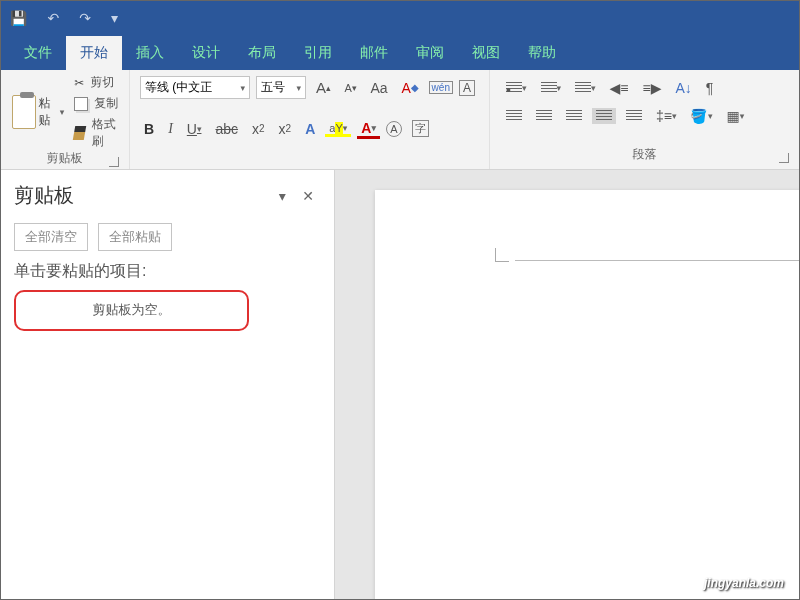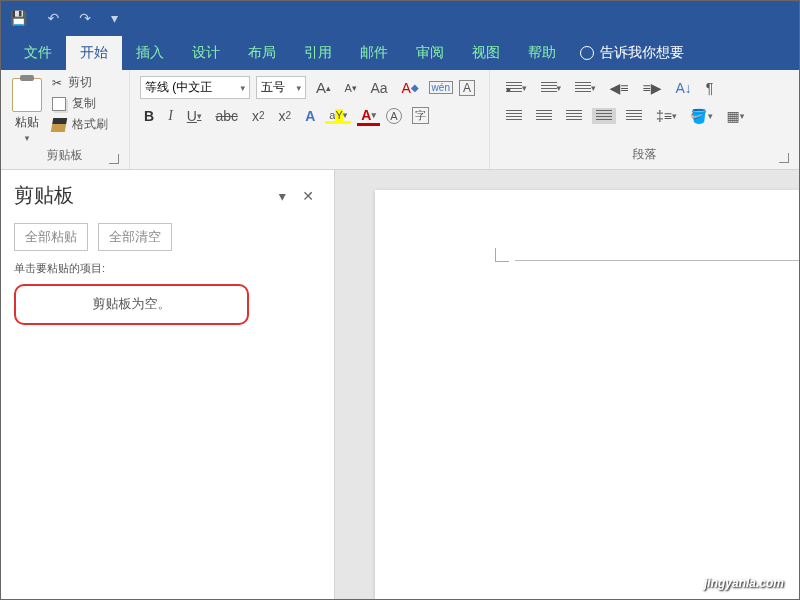--- a/index.html
+++ b/index.html
@@ -14,32 +14,32 @@
 .tell-me { color: #fff; font-size: 14px; padding: 8px 10px; display: flex; align-items: center; gap: 6px; }
 .bulb { width: 14px; height: 14px; border: 1.5px solid #fff; border-radius: 50%; position: relative; }
 
 .ribbon { background: #f3f3f3; border-bottom: 1px solid #d4d4d4; height: 100px; display: flex; }
 .group { border-right: 1px solid #e1e1e1; padding: 4px 8px; display: flex; flex-direction: column; justify-content: space-between; }
 .group-label { text-align: center; font-size: 12px; color: #666; padding-bottom: 2px; position: relative; }
 .launcher { position: absolute; right: 2px; bottom: 2px; width: 10px; height: 10px; border: 1px solid #888; border-top: none; border-left: none; cursor: pointer; }
 
 .clipboard-group { width: 130px; }
 .cg-body { display: flex; gap: 6px; flex: 1; }
-.paste-big { display: flex; flex-direction: column; align-items: center; gap: 2px; padding: 4px; cursor: pointer; }
+.paste-big { display: flex; flex-direction: row; align-items: center; gap: 2px; padding: 4px; cursor: pointer; }
 .paste-icon { width: 30px; height: 34px; background: linear-gradient(#fff,#fff); border: 1px solid #bfa66b; border-radius: 2px; position: relative; }
 .paste-icon::before { content:""; position:absolute; top:-4px; left:7px; width:14px; height:6px; background:#888; border-radius:2px; }
 .paste-label { font-size: 12px; color: #444; }
 .cg-right { display: flex; flex-direction: column; gap: 4px; font-size: 12px; color: #555; }
 .cg-item { display: flex; align-items: center; gap: 6px; cursor: pointer; }
 .scissors { color: #444; }
 .copy-icon { width: 14px; height: 14px; border: 1px solid #888; background:#fff; box-shadow: 2px 2px 0 #ddd; }
 .brush { width: 14px; height: 14px; background: linear-gradient(#333 40%, #c79b4a 40%); transform: skewX(-10deg); }
 
 .font-group { width: 360px; }
-.fg-body { flex:1; display:flex; flex-direction:column; gap:6px; padding:2px; }
+.fg-body { flex:1; display:flex; flex-direction:column; gap:19px; padding:2px; }
 .row { display: flex; align-items: center; gap: 6px; }
 .combo { border: 1px solid #c4c4c4; background:#fff; font-size: 12px; padding: 2px 4px; display:flex; align-items:center; justify-content:space-between; cursor:pointer; }
 .font-name { width: 110px; } .font-size { width: 50px; }
 .caret { font-size: 9px; color:#666; }
 .rb { font-size: 14px; color: #555; padding: 2px 4px; cursor:pointer; display:flex; align-items:center; }
 .rb.bold { font-weight:bold; color:#333; }
 .rb.ital { font-style:italic; font-family: Georgia; }
 .rb.und { text-decoration: underline; }
 .rb.strike { text-decoration: line-through; }
 .sub-s { font-size:10px; }
@@ -54,21 +54,21 @@
 .lines { background: repeating-linear-gradient(#666,#666 1px,transparent 1px,transparent 3px); }
 .bullets::before { content:"• "; }
 
 .workspace { display:flex; height: calc(600px - 170px); }
 .pane { width: 335px; border-right: 1px solid #d4d4d4; padding: 12px 14px; background:#fff; position:relative; }
 .pane-header { display:flex; justify-content:space-between; align-items:center; margin-bottom:14px; }
 .pane-title { font-size: 20px; color: #333; }
 .pane-ctrl { color:#666; font-size:14px; cursor:pointer; padding:0 6px; }
 .pane-btns { display:flex; gap:10px; margin-bottom:10px; }
 .pbtn { border:1px solid #c4c4c4; background:#fff; color:#888; font-size:13px; padding:4px 10px; cursor:pointer; }
-.hint { font-size:11px; color:#555; margin-bottom:8px; }
+.hint { font-size:16px; color:#555; margin-bottom:8px; }
 .empty-box { border:2px solid #e03030; border-radius:10px; padding:8px 14px; width: 235px; }
 .empty-box div { font-size:13px; color:#555; text-align:center; line-height:1.6; }
 
 .canvas { flex:1; background:#e6e6e6; padding: 20px 0 0 40px; overflow:hidden; }
 .page { background:#fff; width: 500px; height: 500px; box-shadow: 0 1px 4px rgba(0,0,0,0.15); position:relative; }
 .page-header-mark { position:absolute; top:58px; left:120px; width:14px; height:14px; border-left:1px solid #aaa; border-bottom:1px solid #aaa; }
 .page-header-line { position:absolute; top:70px; left:140px; right:20px; border-top:1px solid #bbb; }
 
 .watermark { position:absolute; bottom:10px; right:16px; color:#fff; text-shadow:1px 1px 2px #000; font-weight:bold; text-align:right; }
 .watermark .wm1 { font-size:20px; }
@@ -91,24 +91,20 @@
   <div class="tab">文件</div>
   <div class="tab active">开始</div>
   <div class="tab">插入</div>
   <div class="tab">设计</div>
   <div class="tab">布局</div>
   <div class="tab">引用</div>
   <div class="tab">邮件</div>
   <div class="tab">审阅</div>
   <div class="tab">视图</div>
   <div class="tab">帮助</div>
-  <div class="tell-me">
-    <span class="bulb"></span>
-    <span>告诉我你想要</span>
-  </div>
 </div>
 
 <div class="ribbon">
   <div class="group clipboard-group">
     <div class="cg-body">
       <div class="paste-big">
         <div class="paste-icon"></div>
         <div class="paste-label">粘贴</div>
         <span class="caret">▾</span>
       </div>
@@ -245,22 +241,22 @@
 <div class="workspace">
   <div class="pane">
     <div class="pane-header">
       <div class="pane-title">剪贴板</div>
       <div>
         <span class="pane-ctrl">▾</span>
         <span class="pane-ctrl">✕</span>
       </div>
     </div>
     <div class="pane-btns">
+      <button class="pbtn">全部清空</button>
       <button class="pbtn">全部粘贴</button>
-      <button class="pbtn">全部清空</button>
     </div>
     <div class="hint">单击要粘贴的项目:</div>
     <div class="empty-box">
       <div>剪贴板为空。</div>
     </div>
   </div>
   <div class="canvas">
     <div class="page">
       <div class="page-header-mark"></div>
 

